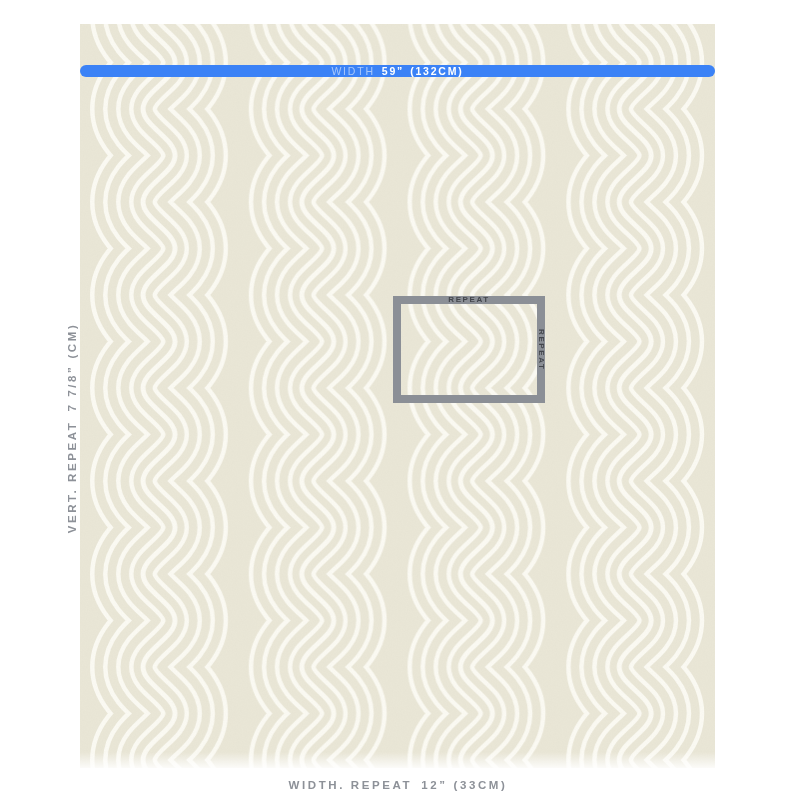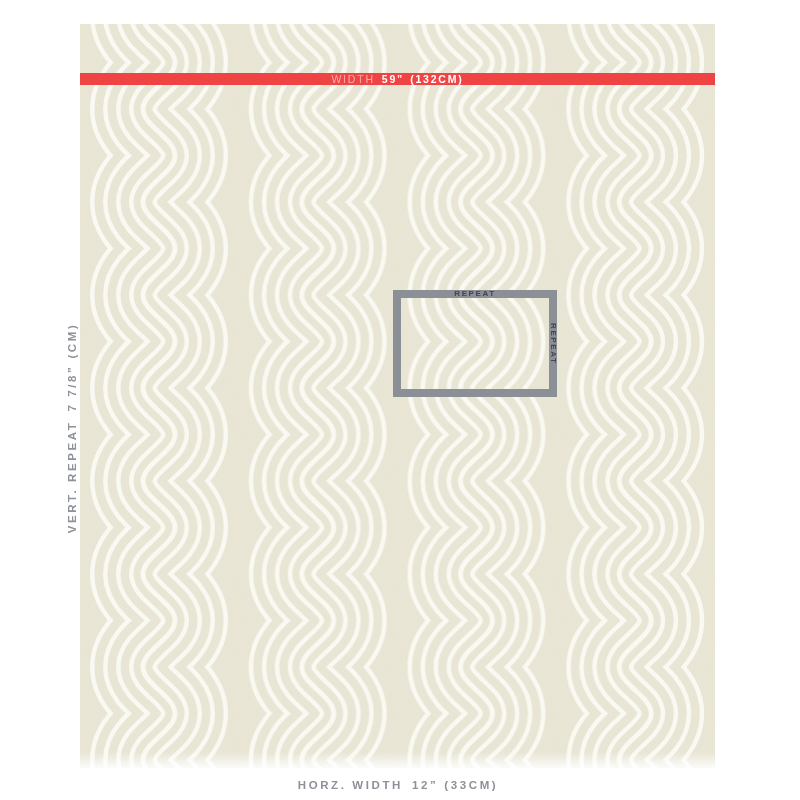--- a/index.html
+++ b/index.html
@@ -13,30 +13,31 @@
   }
   .pattern-svg{position:absolute;left:0;top:0;display:block;}
   .w{stroke:#fcfbf4;}
   .c{stroke:#eae7d7;}
   .bottom-fade{
     position:absolute;left:0;bottom:0;width:100%;height:16px;
     background:linear-gradient(to bottom, rgba(255,255,255,0), rgba(255,255,255,0.85));
     pointer-events:none;
   }
   .width-bar{
-    position:absolute;left:0;top:49px;width:100%;height:12px;
-    background:#ef4444;
+    position:absolute;left:0;top:41px;width:100%;height:12px;
+    background:#3b82f6;
     display:flex;align-items:center;justify-content:center;
     font-size:10.5px;font-weight:700;letter-spacing:1.8px;color:#ffffff;
     line-height:12px;
+    border-radius:6px;
   }
   .width-bar .bar-light{color:rgba(255,255,255,0.55);font-weight:400;margin-right:7px;}
   .width-bar .bar-val{margin-right:6px;}
   .repeat-box{
-    position:absolute;left:313px;top:266px;width:164px;height:107px;
+    position:absolute;left:313px;top:272px;width:152px;height:107px;
     border:8px solid #8b8f96;box-sizing:border-box;
   }
   .repeat-top-label{
     position:absolute;top:-8px;left:0;right:0;height:8px;line-height:8.5px;
     text-align:center;font-size:8px;font-weight:700;letter-spacing:1.6px;color:#43464c;
   }
   .repeat-side-label{
     position:absolute;top:0;bottom:0;right:-8px;width:8px;
     writing-mode:vertical-rl;text-align:center;line-height:8px;
     font-size:8px;font-weight:700;letter-spacing:1.6px;color:#43464c;
@@ -105,14 +106,14 @@
   </div>
 
   <div class="bottom-fade"></div>
 </div>
 
 <div class="measure-label vert-label">
   <span>VERT. REPEAT</span><span class="m-val">7 7/8”</span><span class="m-metric">(CM)</span>
 </div>
 
 <div class="measure-label horz-label">
-  <span>HORZ. WIDTH</span><span class="m-val">12”</span><span class="m-metric">(33CM)</span>
+  <span>WIDTH. REPEAT</span><span class="m-val">12”</span><span class="m-metric">(33CM)</span>
 </div>
 
 </body></html>

